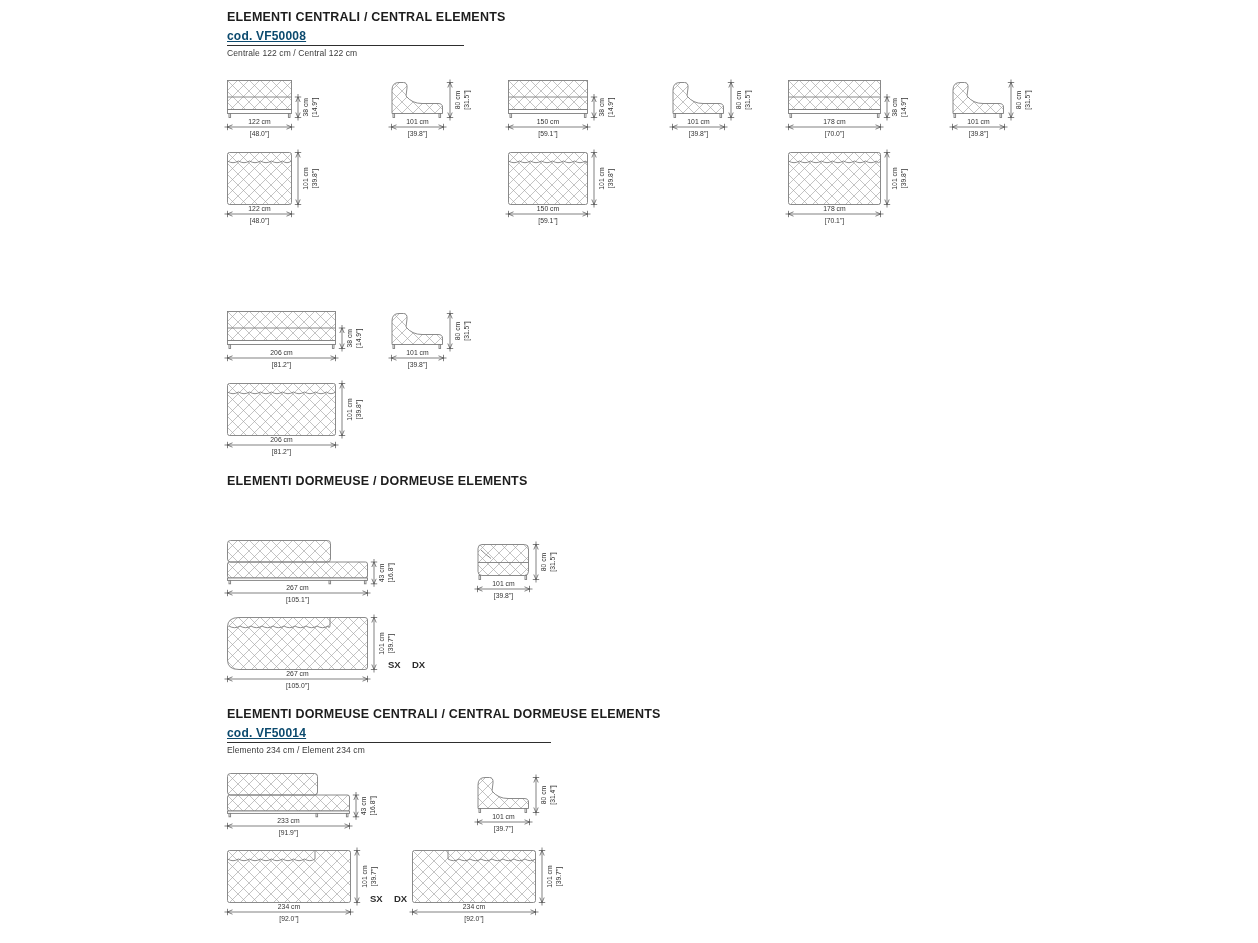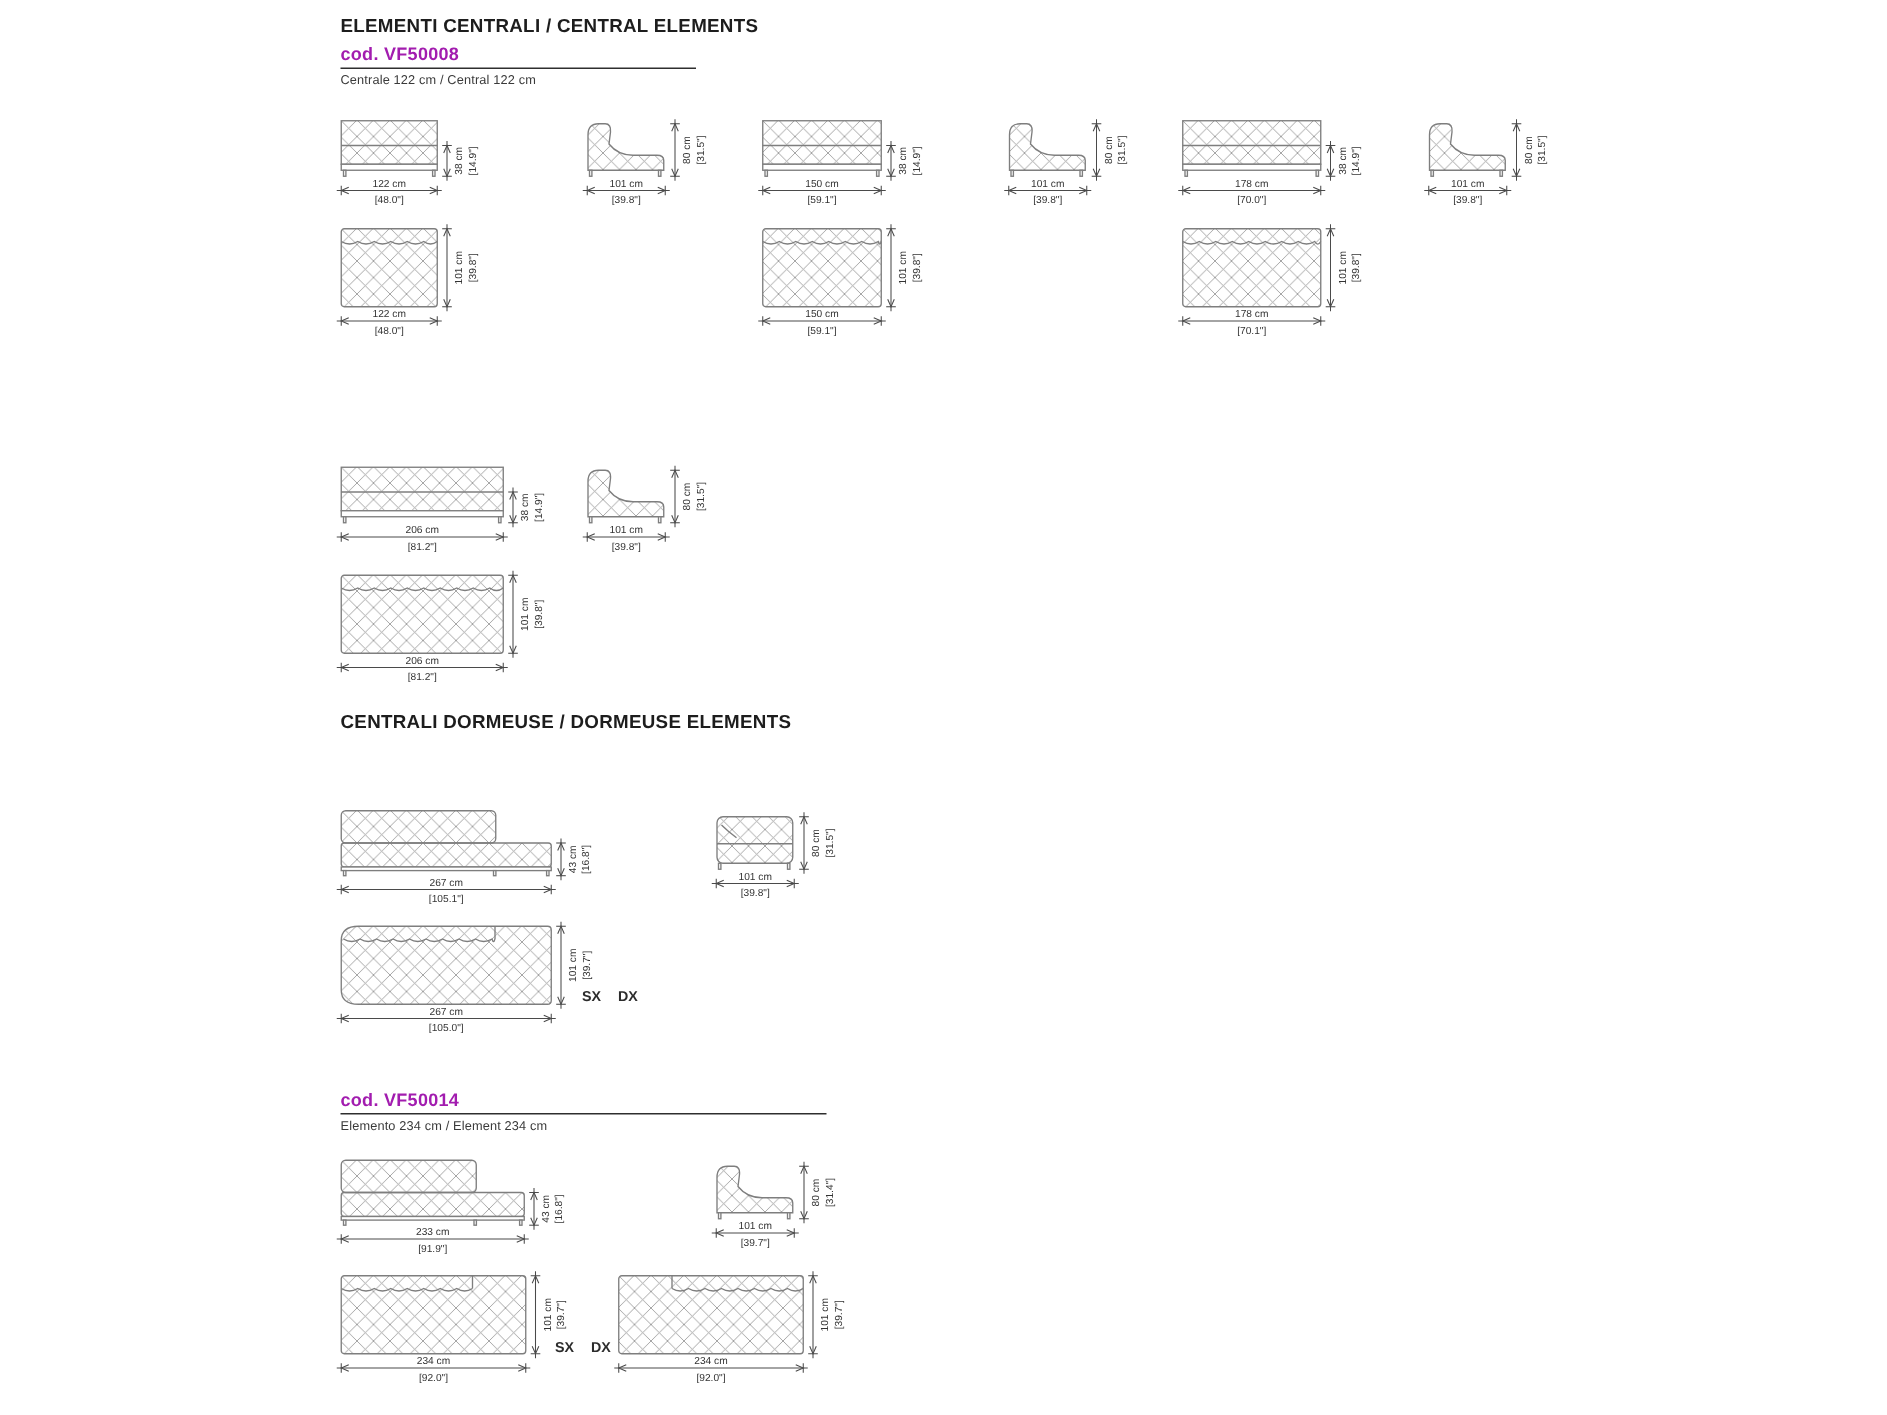--- a/index.html
+++ b/index.html
@@ -1,20 +1,20 @@
 <!DOCTYPE html>
 <html><head>
 <meta charset="utf-8">
 <style>
   html,body{margin:0;padding:0;background:#fff;}
   .page{position:relative;width:1258px;height:943px;background:#fff;overflow:hidden;
         font-family:"Liberation Sans",sans-serif;color:#222;}
   .sec{position:absolute;font-size:12.5px;font-weight:700;color:#1d1d1d;letter-spacing:.2px;white-space:nowrap;}
   .prod{position:absolute;}
-  .code{font-size:12px;font-weight:700;color:#a21caf;letter-spacing:.2px;}
+  .code{font-size:12px;font-weight:700;color:#0c4a6e;letter-spacing:.2px;text-decoration:underline;}
   .rule{border-top:1.2px solid #2e2e2e;margin-top:2px;}
   .sub{font-size:8.5px;color:#3a3a3a;margin-top:2px;letter-spacing:.1px;white-space:nowrap;}
   .view{position:absolute;}
   .view svg{overflow:visible;display:block;}
   .sxdx{position:absolute;font-size:9.5px;font-weight:700;color:#2c2c2c;}
   .fillq{fill:url(#quilt);stroke:#7e7e7e;stroke-width:.9;}
   .outline{stroke:#7e7e7e;stroke-width:.9;fill:none;}
   .base{fill:#fff;stroke:#7e7e7e;stroke-width:.9;}
   .dim{stroke:#4a4a4a;stroke-width:.7;fill:none;}
   .dimtxt{font-size:6.8px;fill:#333;font-family:"Liberation Sans",sans-serif;}
@@ -26,21 +26,22 @@
 
   <svg width="0" height="0" style="position:absolute">
     <defs>
       <pattern id="quilt" width="11" height="11" patternUnits="userSpaceOnUse">
         <path d="M0 0 L11 11 M11 0 L0 11" stroke="#9c9c9c" stroke-width="0.6" fill="none"></path>
       </pattern>
     </defs>
   </svg>
 
   <div class="sec" style="left:227px;top:10px">ELEMENTI CENTRALI / CENTRAL ELEMENTS</div>
-  <div class="sec" style="left:227px;top:474px">CENTRALI DORMEUSE / DORMEUSE ELEMENTS</div>
+  <div class="sec" style="left:227px;top:474px">ELEMENTI DORMEUSE / DORMEUSE ELEMENTS</div>
+  <div class="sec" style="left:227px;top:707px">ELEMENTI DORMEUSE CENTRALI / CENTRAL DORMEUSE ELEMENTS</div>
 
   <div class="prod" style="left:227px;top:29px;width:237px">
     <div class="code">cod. VF50008</div>
     <div class="rule"></div>
     <div class="sub">Centrale 122 cm / Central 122 cm</div>
   </div>
   <div class="prod" style="left:227px;top:726px;width:324px">
     <div class="code">cod. VF50014</div>
     <div class="rule"></div>
     <div class="sub">Elemento 234 cm / Element 234 cm</div>

